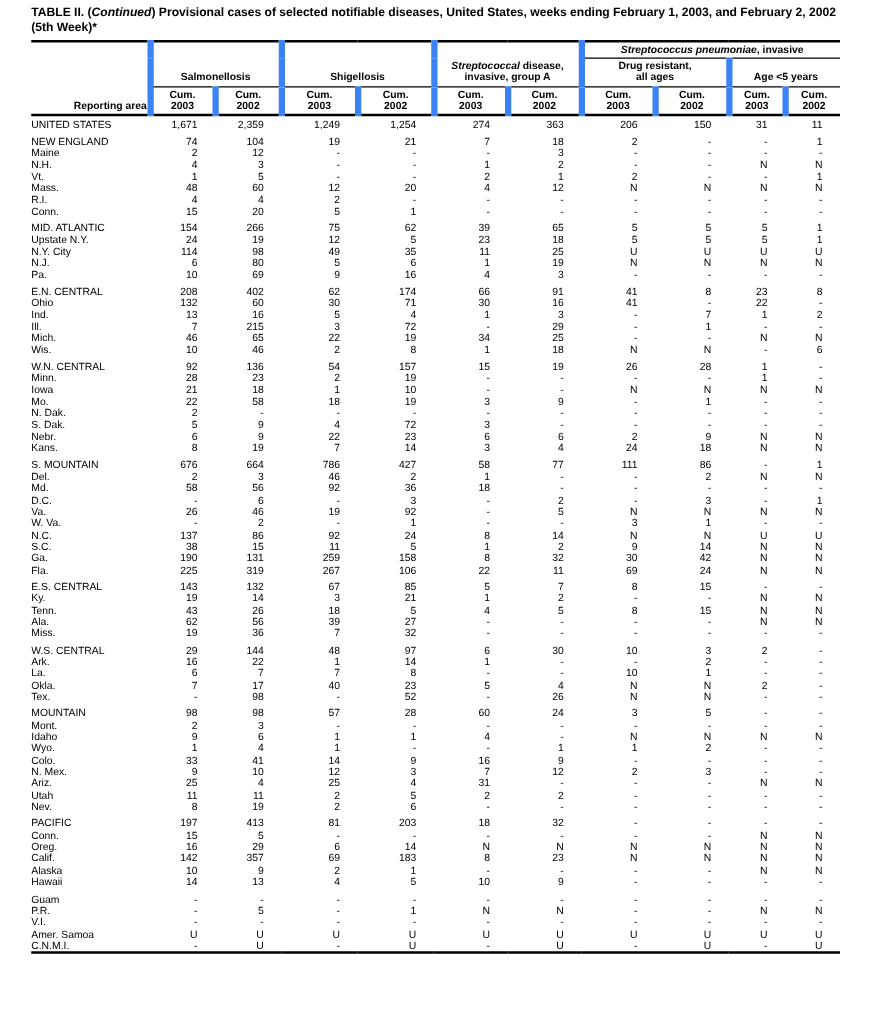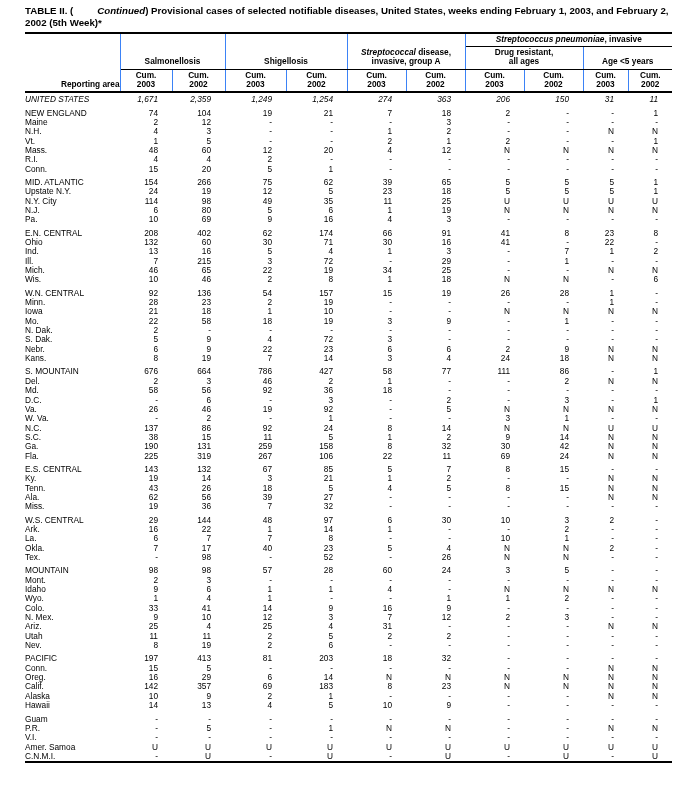--- a/index.html
+++ b/index.html
@@ -2,45 +2,45 @@
 <html><head>
 <meta charset="utf-8">
 <style>
   html,body { margin:0; padding:0; background:#fff; }
   .page {
     position:relative; width:700px; height:809px; box-sizing:border-box;
     padding:5px 28px 0 25px; background:#fff; color:#000;
     font-family:"Liberation Sans", sans-serif;
   }
   .title { font-size:9.7px; font-weight:bold; line-height:11.5px; margin-bottom:4px; }
-  .title em { font-style:italic;margin-left:24px; }
+  .title em { font-style:italic; }
 
   table.mmwr {
     border-collapse:collapse; table-layout:fixed; width:647px;
     border-top:2px solid #000; border-bottom:2px solid #000;
   }
   thead td {
     font-weight:bold; font-size:8.3px; line-height:9.2px;
     text-align:center; vertical-align:bottom; padding:1px 0 2px 0;
   }
   td.ra-head { text-align:right; vertical-align:bottom; padding-bottom:2px; }
-  .bR { border-right:1px solid #3b82f6; }
+  .bR { border-right:5px solid #3b82f6; }
   .bB { border-bottom:1px solid #000; }
   .bBheavy { border-bottom:2px solid #000; }
   thead td.cum { line-height:8.8px; padding:1.5px 0 2px 0; }
   thead em { font-style:italic; }
 
   tbody td {
     font-size:8.3px; line-height:9.35px; padding:0;
     white-space:nowrap; overflow:hidden;
   }
   tbody td.ra  { text-align:left; }
   tbody td.num { text-align:right; padding-right:14px; }
   tbody tr.gap td { padding-top:4px; }
-  tbody tr.first td { padding-top:2.5px;font-style:italic; }
+  tbody tr.first td { padding-top:2.5px; }
 
   .footnotes { margin-top:4px; font-size:8.3px; line-height:10px; }
   .fn-row span { display:inline-block; }
   .fn-u    { margin-left:26px; }
   .fn-dash { margin-left:34px; }
 </style>
 </head>
 <body>
 
 <div class="page">

